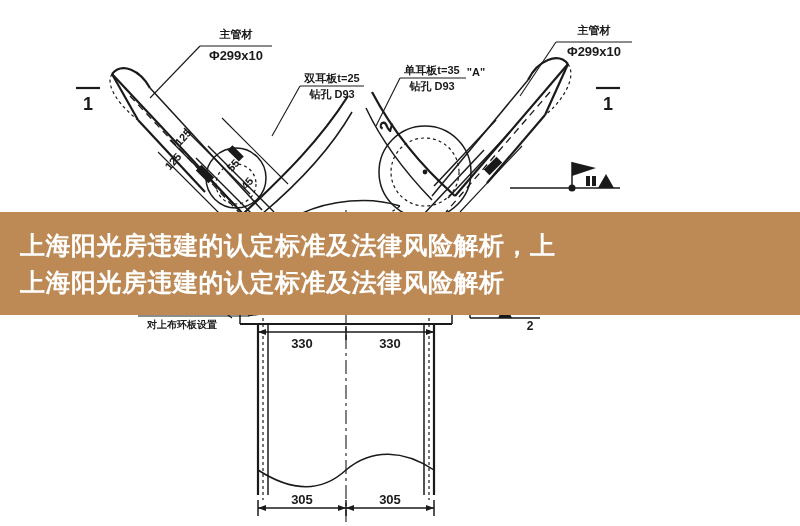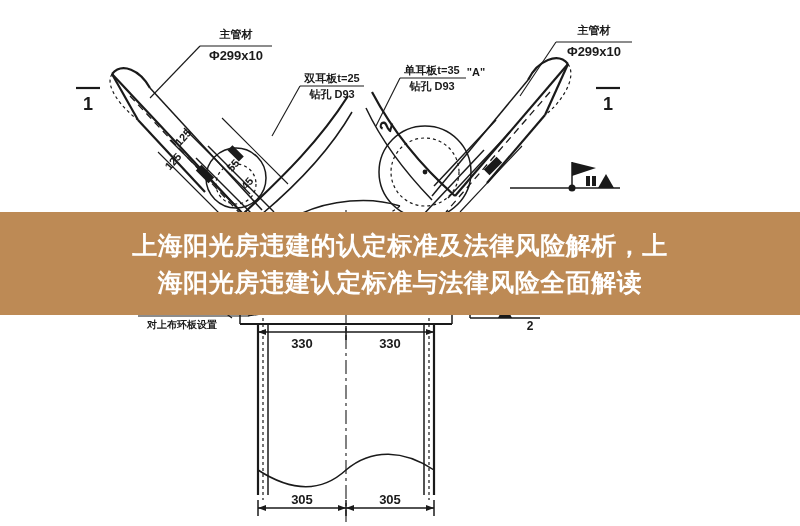--- a/index.html
+++ b/index.html
@@ -12,21 +12,20 @@
     background:#bd8a55;
     display:flex;align-items:center;justify-content:center;
     z-index:5;
   }
   #banner-text{
     color:#ffffff;
     font-family:"Liberation Sans","DejaVu Sans",sans-serif;
     font-weight:bold;
     font-size:25px;
     line-height:37px;
-    text-align:center;
     letter-spacing:0.5px;
     width:760px;
     padding:0 8px;
   }
   .ln{display:block;}
 </style>
 </head>
 <body>
 
 <div id="stage">
@@ -244,17 +243,17 @@
       <text class="txt" x="250" y="186" font-size="11" text-anchor="middle">45</text>
     </g>
 
     <text class="txt" x="540" y="306" font-size="12" text-anchor="middle">45</text>
     <text class="txt" x="530" y="330" font-size="12" text-anchor="middle">2</text>
   </svg>
 
   <div id="banner">
     <div id="banner-text">
       <span class="ln">上海阳光房违建的认定标准及法律风险解析，上</span>
-      <span class="ln">海阳光房违建认定标准与法律风险全面解读</span>
+      <span class="ln">上海阳光房违建的认定标准及法律风险解析</span>
     </div>
   </div>
 
 </div>
 
 </body></html>

